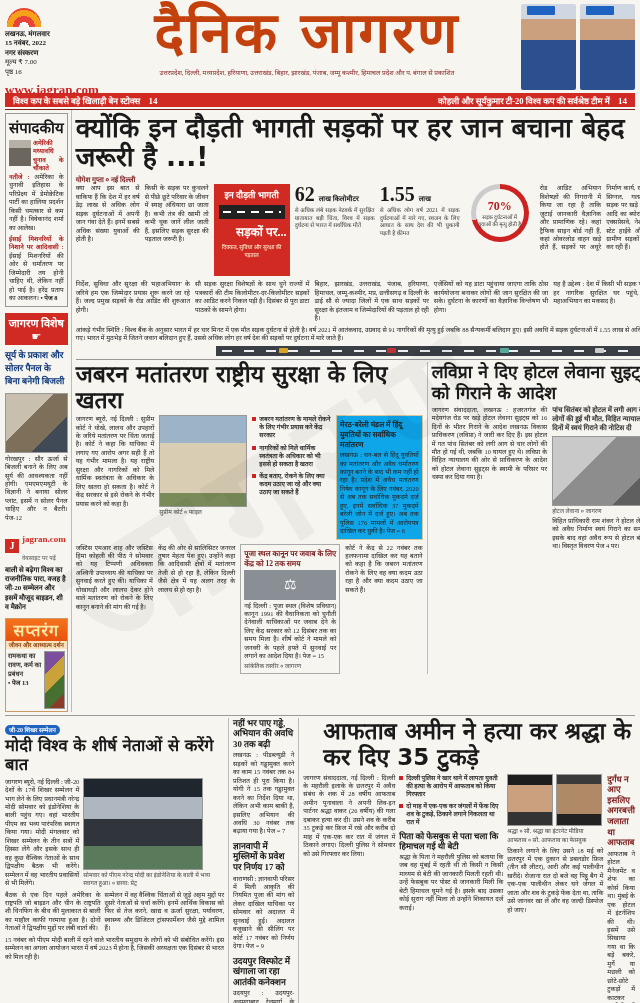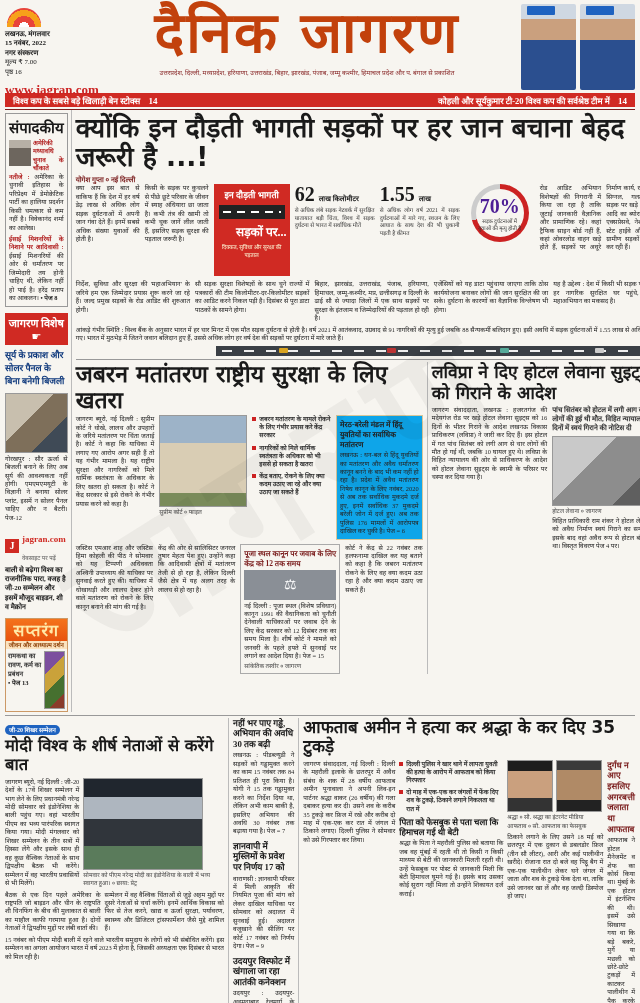--- a/index.html
+++ b/index.html
@@ -78,21 +78,21 @@
   .redbox .s{ font-size:5.5px; margin-top:3px; color:#ffd;}
   .stat{ width:80px;}
   .stat .v{ font-size:20px; font-weight:bold; line-height:1;}
   .stat .u{ font-size:7px; font-weight:bold;}
   .stat .d{ font-size:5.8px; line-height:1.3; color:#333; margin-top:2px; text-align:justify;}
   .circle70{ width:70px; text-align:center;}
   .ring{ width:58px; height:58px; margin:0 auto; border-radius:50%;
          background:conic-gradient(#c22 0 255deg, #ccc 255deg 360deg); position:relative;}
   .ring .in{ position:absolute; inset:5px; background:#f7f5f0; border-radius:50%;
              display:flex; flex-direction:column; align-items:center; justify-content:center;}
-  .ring .pv{ color:#4c1d95; font-weight:900; font-size:20px;}
+  .ring .pv{ color:#b91c1c; font-weight:900; font-size:12px;}
   .ring .pd{ font-size:5.3px; color:#333; width:44px; line-height:1.25;}
   .lead-row2{ display:flex; gap:5px; margin-top:4px;}
   .lead-row2 .c{ flex:1;}
   .roadstrip{ height:10px; margin:4px 0 2px 140px; background:#3a3f45; position:relative;}
   .roadstrip:before{ content:""; position:absolute; left:6px; right:6px; top:4px; height:2px;
         background:repeating-linear-gradient(90deg,#eee 0 10px, transparent 10px 22px);}
   .roadstrip .car{ position:absolute; top:2px; width:9px; height:5px; border-radius:1px;}
   
   .midrow{ display:flex; border-top:1px solid #999; margin-top:3px; padding-top:2px;}
   .conv{ width:352px; padding-right:4px; border-right:1px solid #bbb;}
@@ -122,21 +122,21 @@
   .modi-h1{ font-size:16.5px; font-weight:900; line-height:1.15; font-family:"DejaVu Sans","Liberation Sans",sans-serif;}
   .modi-row{ display:flex; gap:4px; margin-top:3px;}
   .modi-row .c{ width:96px;}
   .modi-photo{ width:120px; height:92px; background:
      linear-gradient(180deg,#20262e 0 20%, #aeb6bf 20% 45%, #30353b 45% 75%, #5a7b5b 75%);}
   .g20{ display:inline-block; background:#1f63c0; color:#fff; font-size:6px; font-weight:bold; border-radius:8px; padding:1px 4px; margin-bottom:2px;}
   .briefs{ width:102px; border-right:1px solid #bbb; padding:0 4px;}
   .brief{ margin-bottom:5px;}
   .brief .t{ font-size:8.8px; font-weight:900; line-height:1.2; margin-bottom:2px;}
   .murder{ flex:1; padding-left:4px;}
-  .mur-h1{ font-size:17px; font-weight:900; line-height:1.15; font-family:"DejaVu Sans","Liberation Sans",sans-serif;}
+  .mur-h1{ font-size:23px; font-weight:900; line-height:1.15; font-family:"DejaVu Sans","Liberation Sans",sans-serif;margin-left:20px;}
   .mur-row{ display:flex; gap:4px; margin-top:3px;}
   .mur-row .a{ width:92px;}
   .mur-row .b{ width:104px;}
   .mur-row .cph{ width:96px;}
   .mur-row .d{ flex:1;}
   .faces{ display:flex; gap:3px;}
   .face{ width:46px; height:52px;}
   .face1{ background:linear-gradient(180deg,#1d1d1d 0 20%, #caa07e 20% 75%, #333 75%);}
   .face2{ background:linear-gradient(180deg,#3a3a3a 0 18%, #b08a66 18% 78%, #222 78%);}
   .substory-t{ font-size:8.5px; font-weight:900; margin:3px 0 2px; line-height:1.2;}

